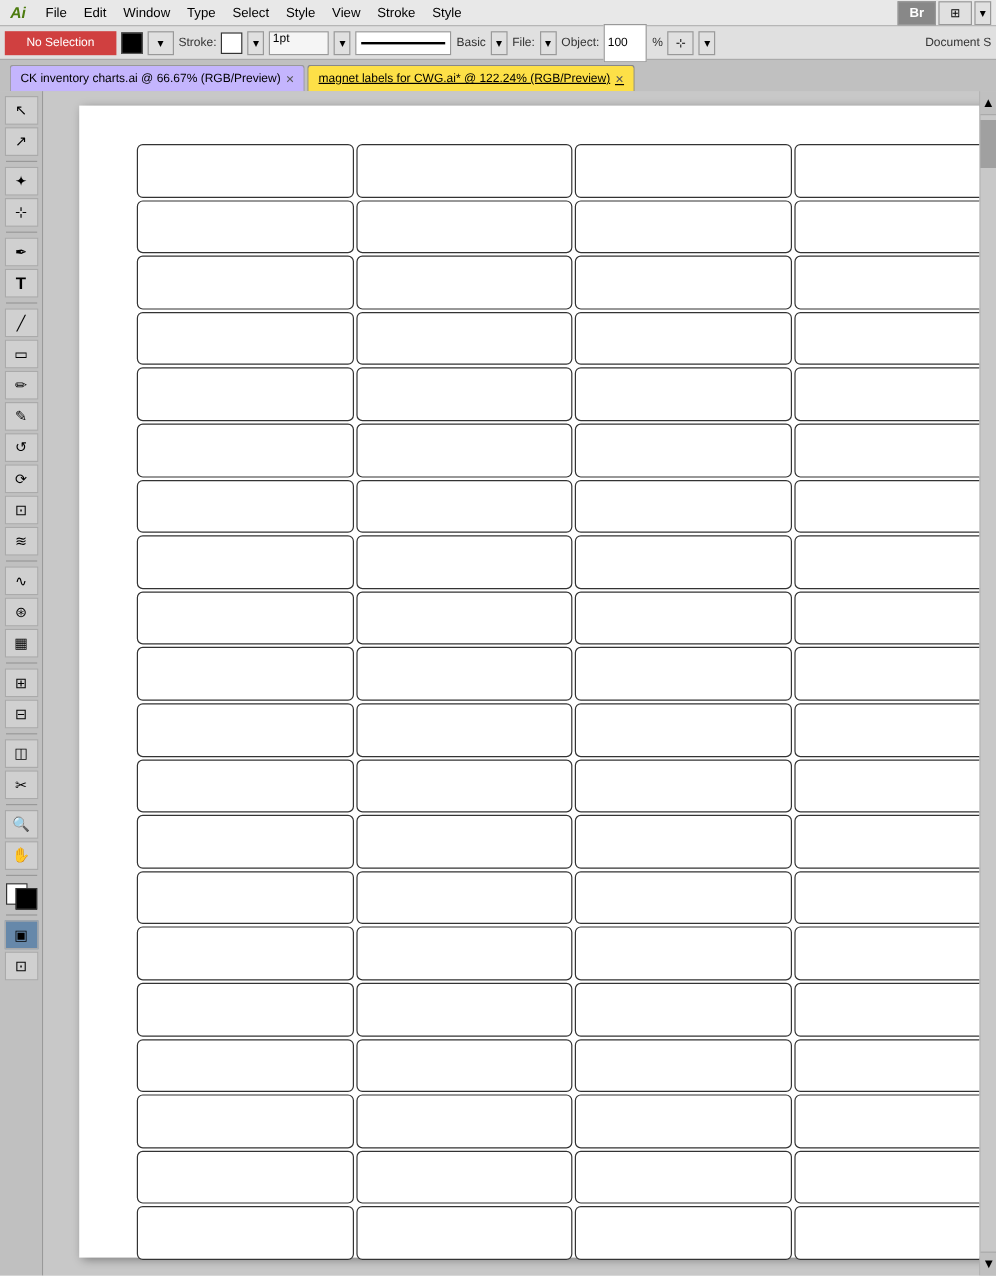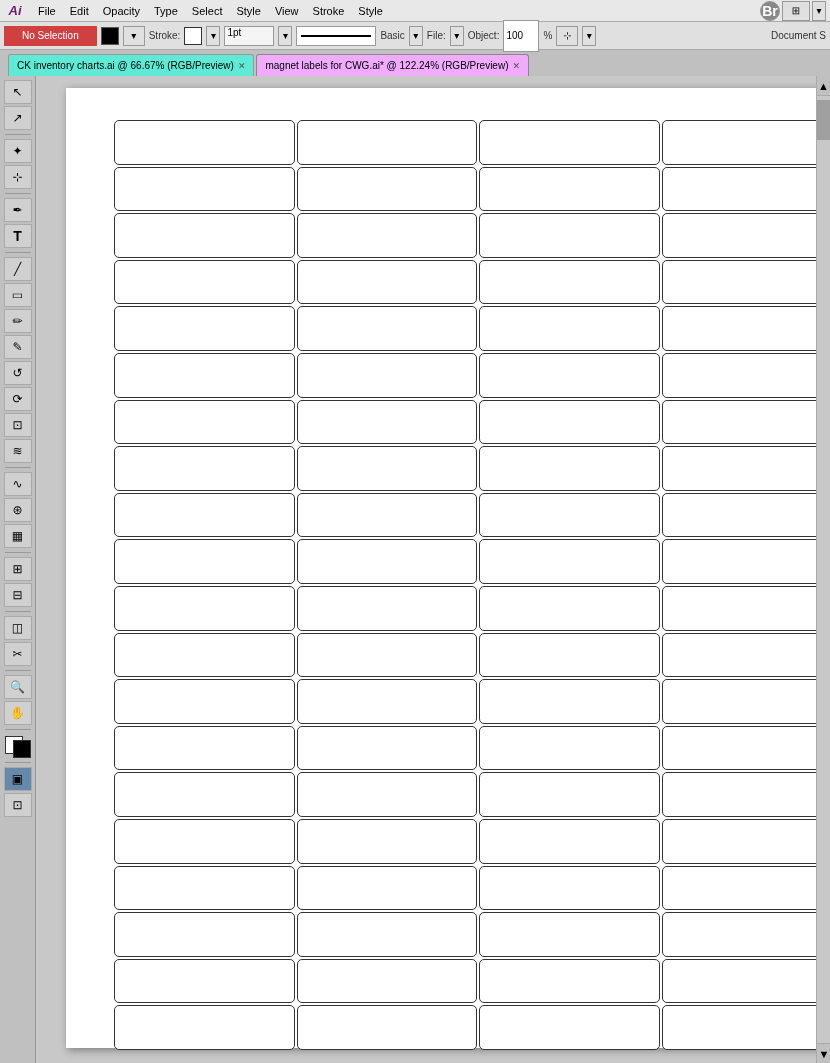--- a/index.html
+++ b/index.html
@@ -10,21 +10,21 @@
       height: 22px;
       background: #e8e8e8;
       border-bottom: 1px solid #aaa;
       display: flex;
       align-items: center;
       padding: 0 4px;
       gap: 2px;
     }
     .ai-logo {
       width: 22px; height: 18px;
-      font-size: 13px; font-weight: bold; color: #701a75;
+      font-size: 13px; font-weight: bold; color: #4d7c0f;
       font-style: italic;
       display: flex; align-items: center; justify-content: center;
       margin-right: 4px;
     }
     .menu-item {
       padding: 2px 6px;
       cursor: pointer;
       font-size: 11px;
       color: #000;
       text-align: right;
@@ -84,32 +84,33 @@
     #tabs-bar {
       height: 26px;
       background: #c0c0c0;
       display: flex;
       align-items: flex-end;
       padding-left: 8px;
       gap: 2px;
     }
     .tab {
       height: 22px;
-      background: #5eead4;
+      background: #c4b5fd;
       border: 1px solid #999;
       border-bottom: none;
       padding: 0 8px;
       display: flex; align-items: center; gap: 4px;
       font-size: 10px;
       cursor: pointer;
       border-radius: 3px 3px 0 0;
     }
     .tab.active {
-      background: #f0abfc;
+      background: #fde047;
       border-color: #888;
+      text-decoration: underline;
     }
     .tab-close {
       font-size: 9px;
       color: #555;
       cursor: pointer;
     }
 
     
     #main-area {
       display: flex;
@@ -192,29 +193,29 @@
       border-left: 1px solid #aaa;
     }
   </style>
 </head>
 <body>
 
 <div id="menubar">
   <div class="ai-logo">Ai</div>
   <div class="menu-item">File</div>
   <div class="menu-item">Edit</div>
-  <div class="menu-item">Opacity</div>
+  <div class="menu-item">Window</div>
   <div class="menu-item">Type</div>
   <div class="menu-item">Select</div>
   <div class="menu-item">Style</div>
   <div class="menu-item">View</div>
   <div class="menu-item">Stroke</div>
   <div class="menu-item">Style</div>
   <div style="flex:1"></div>
-  <div class="toolbar-btn" style="width:20px; background:#888; color:#fff; font-size:14px; font-weight:bold;border-radius:10px;">Br</div>
+  <div class="toolbar-btn" style="width:32px; background:#888; color:#fff; font-size:11px; font-weight:bold;">Br</div>
   <div class="toolbar-btn" style="width:28px;">⊞</div>
   <div class="toolbar-btn" style="width:14px;">▾</div>
 </div>
 
 <div id="toolbar">
   <div class="no-selection-box">No Selection</div>
   <div class="color-swatch"></div>
   <div class="toolbar-btn">▾</div>
   <div class="toolbar-label">Stroke:</div>
   <div class="color-swatch" style="background:#fff; border:1px solid #333;"></div>

